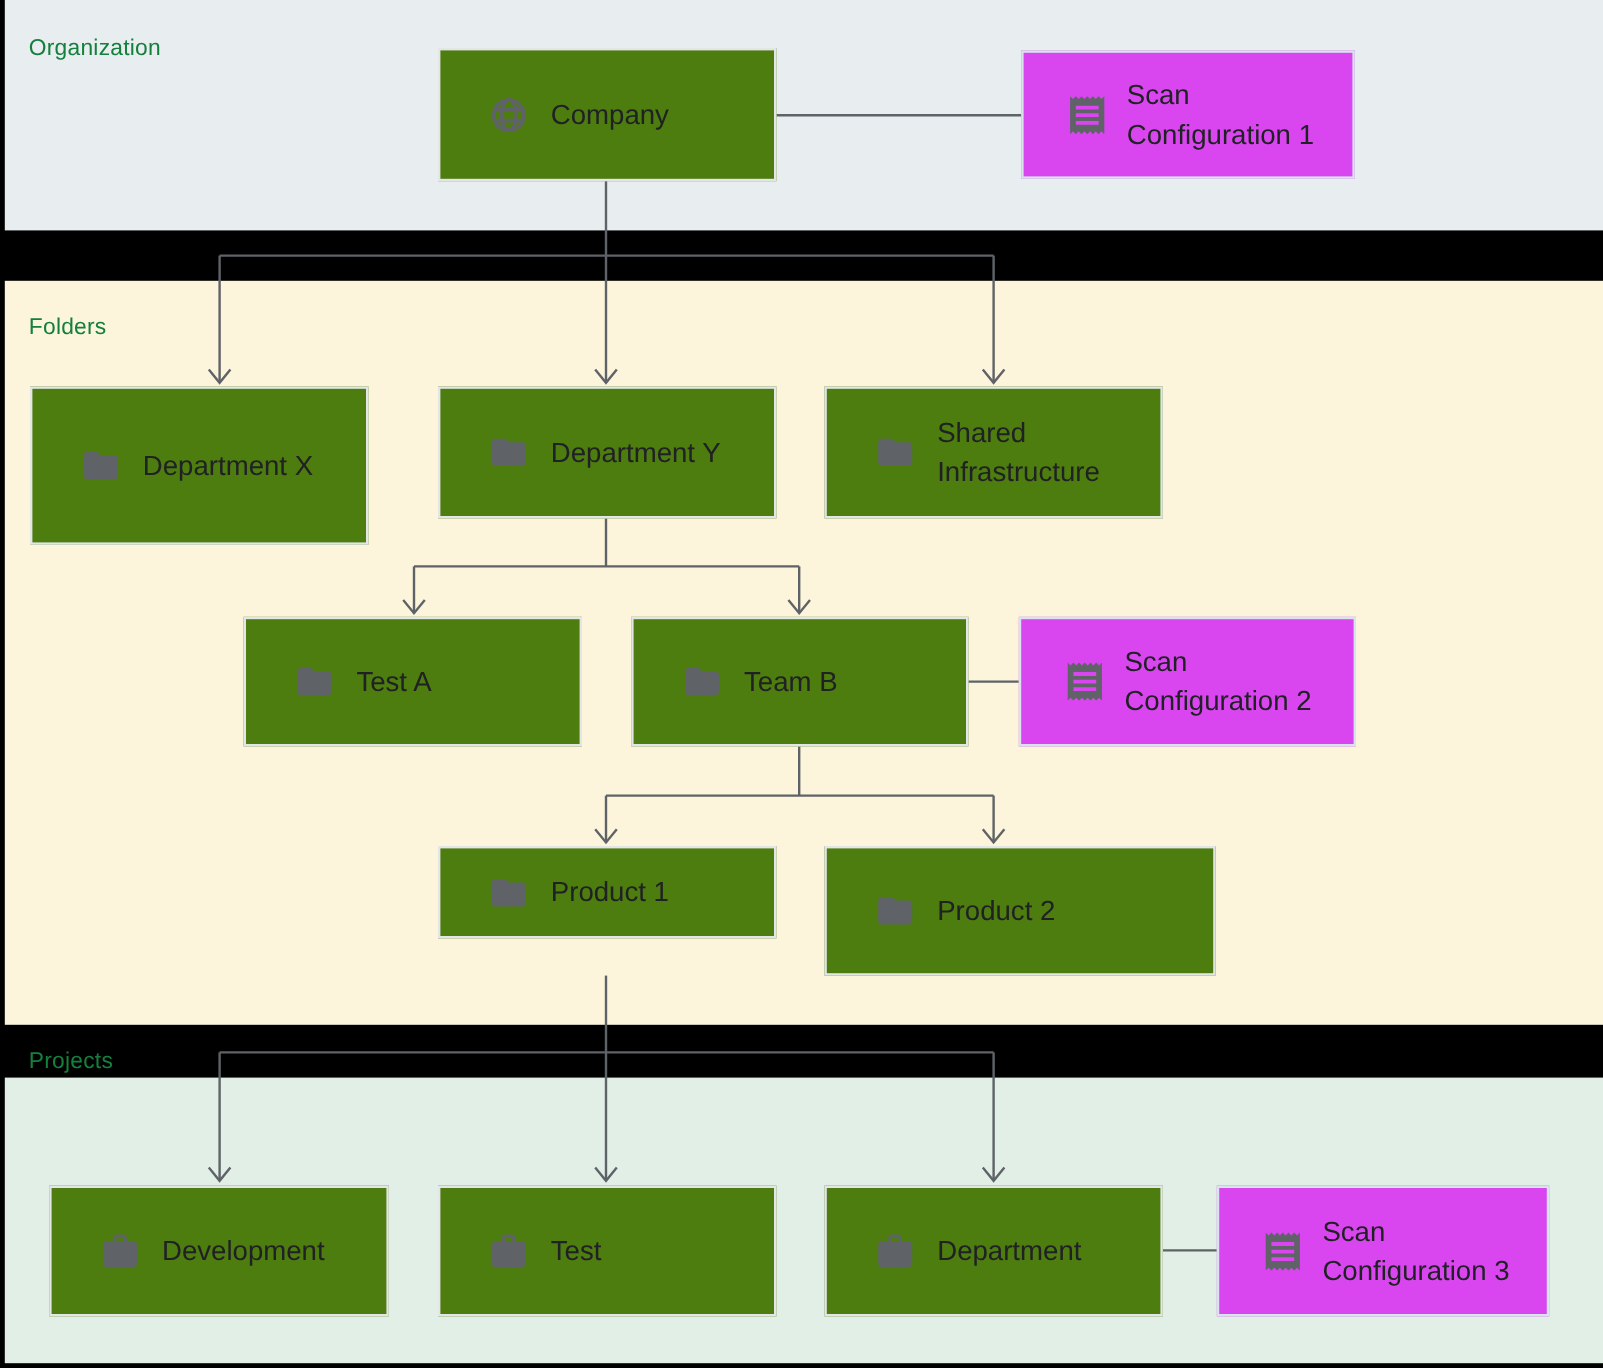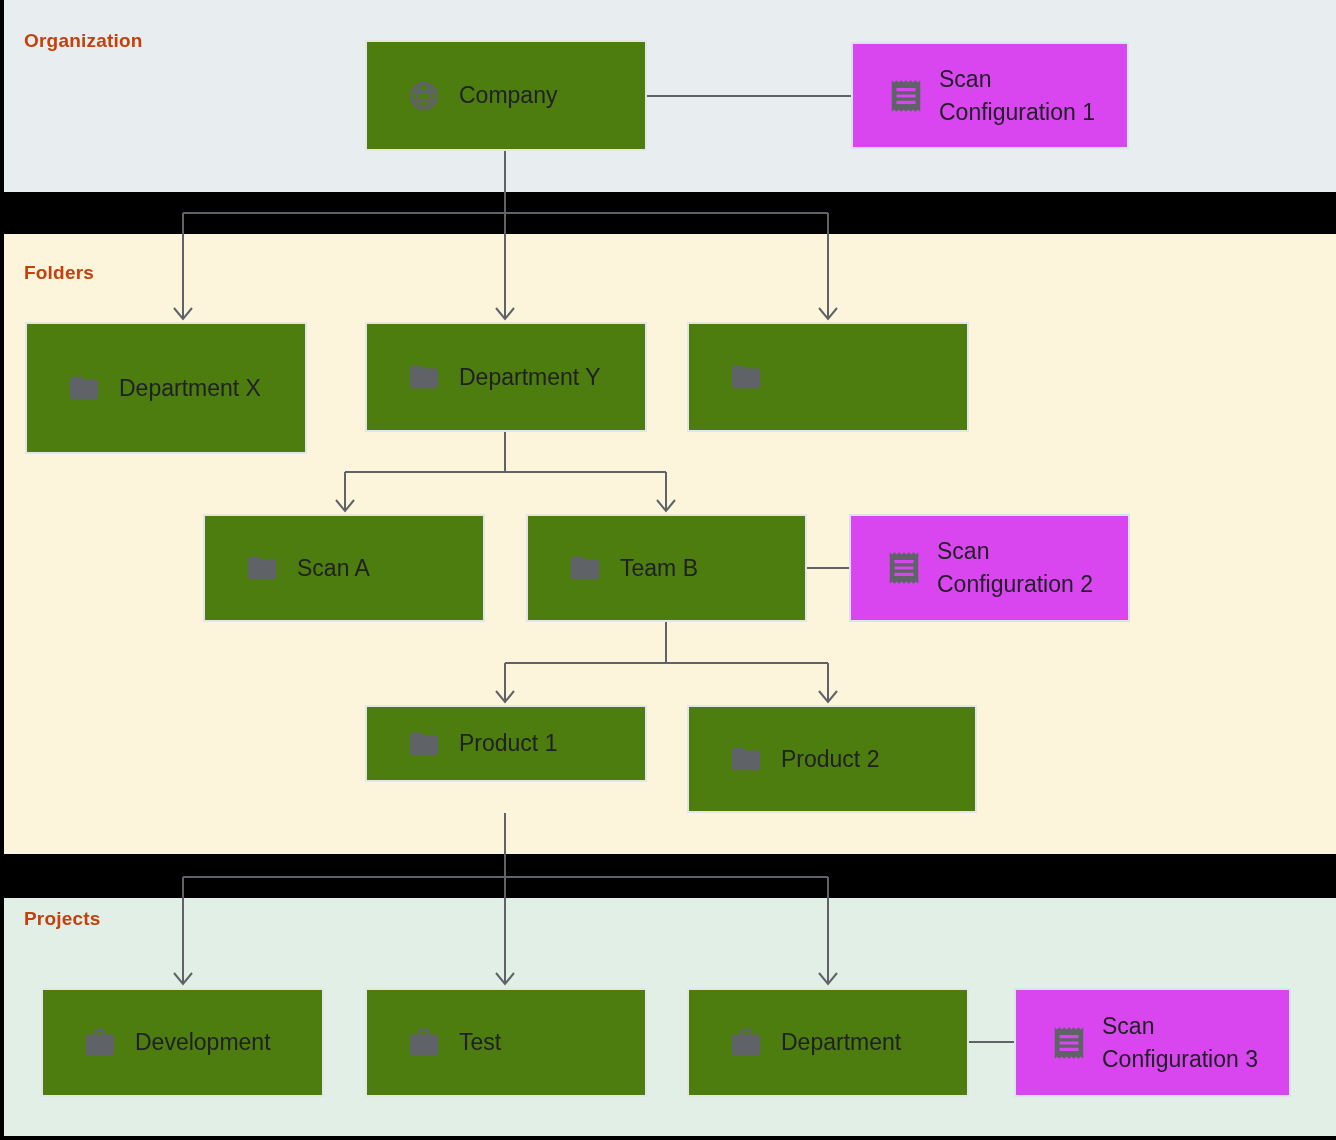--- a/index.html
+++ b/index.html
@@ -9,23 +9,22 @@
     background:#000;
     font-family:"Liberation Sans","DejaVu Sans",sans-serif;
     overflow:hidden;
   }
   .band{position:absolute;left:4px;width:1332px;}
   .band.org{top:0;height:192px;background:#e8edf0;}
   .band.folders{top:234px;height:620px;background:#fcf5db;}
   .band.projects{top:898px;height:238px;background:#e1efe7;}
   .band-label{
     position:absolute;left:24px;
-    font-size:19px;color:#c2410c;
+    font-size:19px;color:#15803d;
     letter-spacing:.2px;
-    font-weight:bold;
   }
   svg.connectors{position:absolute;left:0;top:0;pointer-events:none;}
   svg.connectors path{stroke:#5f6368;stroke-width:2;fill:none;}
   .node{
     position:absolute;
     background:#4d7c0f;
     border:2px solid #e3e5e6;
     box-sizing:border-box;
     display:flex;align-items:center;
     padding-left:40px;gap:18px;
@@ -46,21 +45,21 @@
 <body>
 
 <div id="canvas">
 
   <div class="band org"></div>
   <div class="band folders"></div>
   <div class="band projects"></div>
 
   <div class="band-label" style="top:30px">Organization</div>
   <div class="band-label" style="top:262px">Folders</div>
-  <div class="band-label" style="top:908px">Projects</div>
+  <div class="band-label" style="top:874px">Projects</div>
 
   <svg class="connectors" width="1336" height="1140" viewBox="0 0 1336 1140">
 
     <path d="M647 96 H851"></path>
 
     <path d="M505 151 V319"></path>
     <path d="M183 213 H828"></path>
     <path d="M183 213 V319"></path>
     <path d="M828 213 V319"></path>
     <path d="M174 308 L183 319 L192 308"></path>
@@ -132,29 +131,30 @@
     </span>
     <span class="label">Department Y</span>
   </div>
 
   <div class="node" style="left:687px;top:322px;width:282px;height:110px">
     <span class="icon">
       <svg width="34" height="34" viewBox="0 0 24 24" fill="#5f6368">
           <path d="M10 4H4c-1.1 0-1.99.9-1.99 2L2 18c0 1.1.9 2 2 2h16c1.1 0 2-.9 2-2V8c0-1.1-.9-2-2-2h-8l-2-2z"></path>
         </svg>
     </span>
+    <span class="label wrap">Shared Infrastructure</span>
   </div>
 
   <div class="node" style="left:203px;top:514px;width:282px;height:108px">
     <span class="icon">
       <svg width="34" height="34" viewBox="0 0 24 24" fill="#5f6368">
           <path d="M10 4H4c-1.1 0-1.99.9-1.99 2L2 18c0 1.1.9 2 2 2h16c1.1 0 2-.9 2-2V8c0-1.1-.9-2-2-2h-8l-2-2z"></path>
         </svg>
     </span>
-    <span class="label">Scan A</span>
+    <span class="label">Test A</span>
   </div>
 
   <div class="node" style="left:526px;top:514px;width:281px;height:108px">
     <span class="icon">
       <svg width="34" height="34" viewBox="0 0 24 24" fill="#5f6368">
           <path d="M10 4H4c-1.1 0-1.99.9-1.99 2L2 18c0 1.1.9 2 2 2h16c1.1 0 2-.9 2-2V8c0-1.1-.9-2-2-2h-8l-2-2z"></path>
         </svg>
     </span>
     <span class="label">Team B</span>
   </div>
@@ -170,21 +170,21 @@
 
   <div class="node" style="left:365px;top:705px;width:282px;height:77px">
     <span class="icon">
       <svg width="34" height="34" viewBox="0 0 24 24" fill="#5f6368">
           <path d="M10 4H4c-1.1 0-1.99.9-1.99 2L2 18c0 1.1.9 2 2 2h16c1.1 0 2-.9 2-2V8c0-1.1-.9-2-2-2h-8l-2-2z"></path>
         </svg>
     </span>
     <span class="label">Product 1</span>
   </div>
 
-  <div class="node" style="left:687px;top:705px;width:290px;height:108px">
+  <div class="node" style="left:687px;top:705px;width:326px;height:108px">
     <span class="icon">
       <svg width="34" height="34" viewBox="0 0 24 24" fill="#5f6368">
           <path d="M10 4H4c-1.1 0-1.99.9-1.99 2L2 18c0 1.1.9 2 2 2h16c1.1 0 2-.9 2-2V8c0-1.1-.9-2-2-2h-8l-2-2z"></path>
         </svg>
     </span>
     <span class="label">Product 2</span>
   </div>
 
   <div class="node" style="left:41px;top:988px;width:283px;height:109px">
     <span class="icon">

